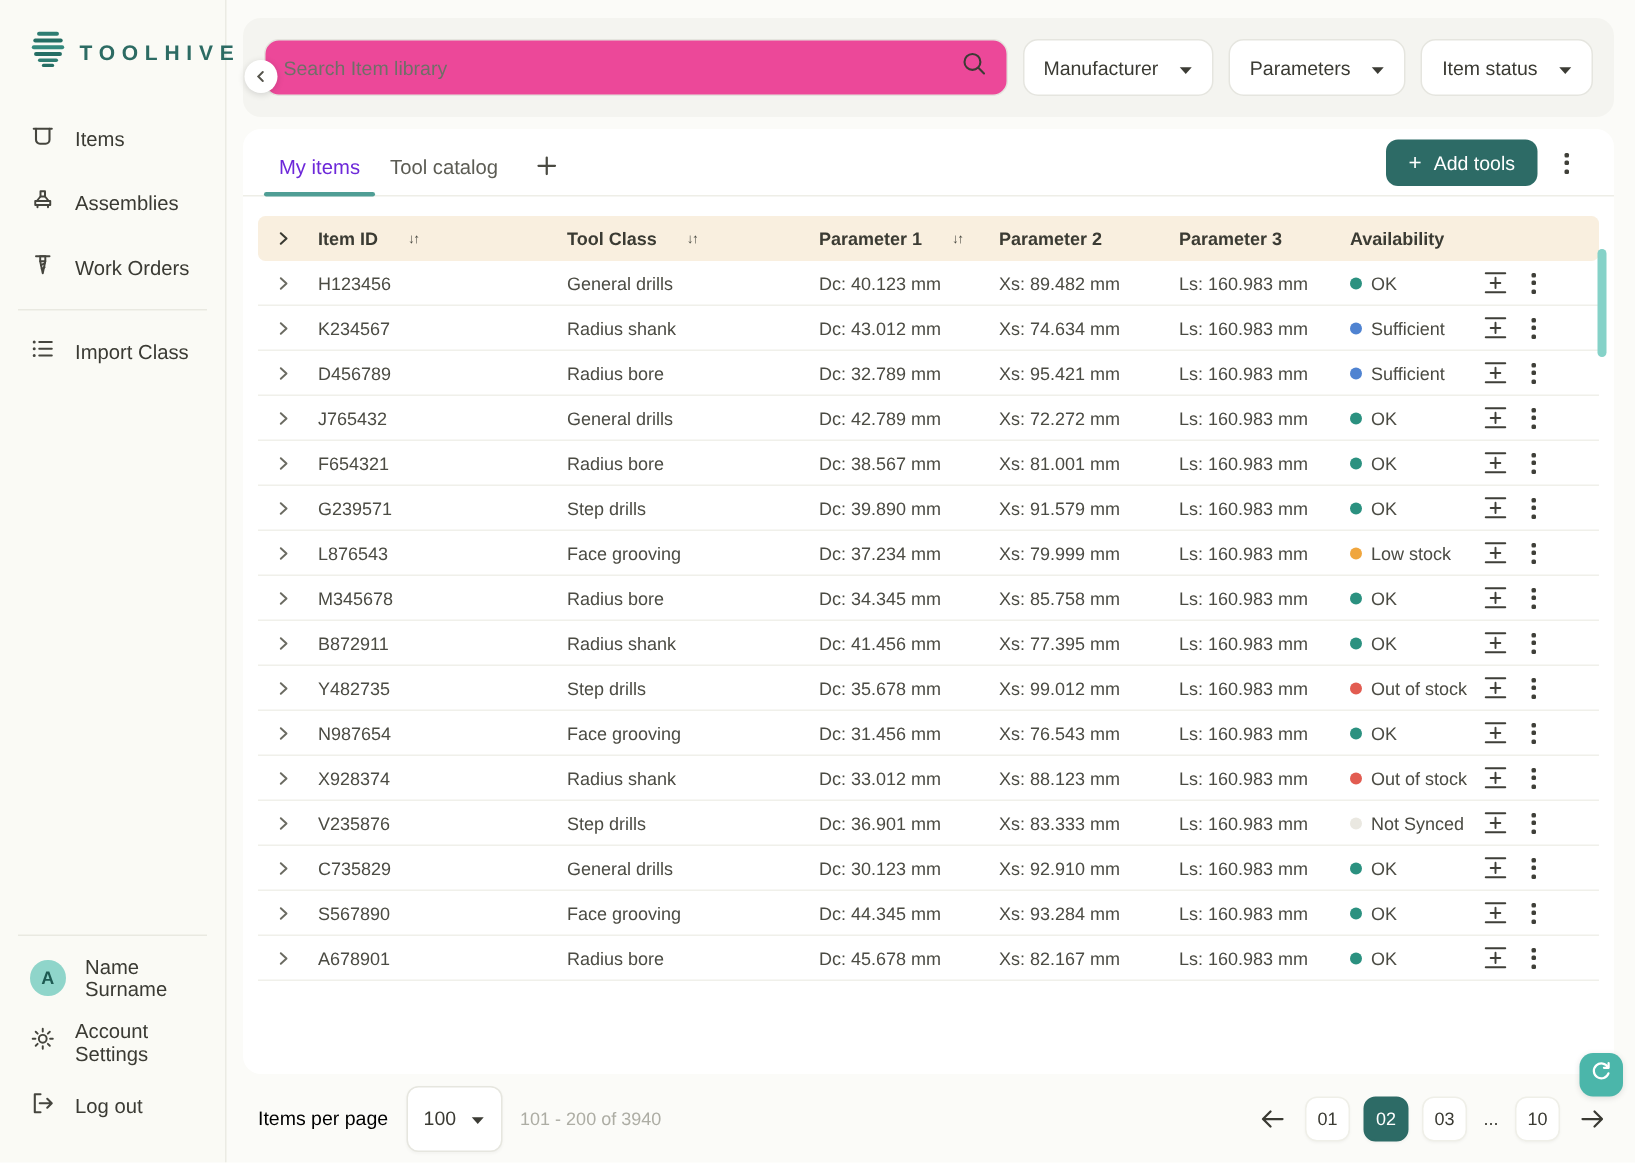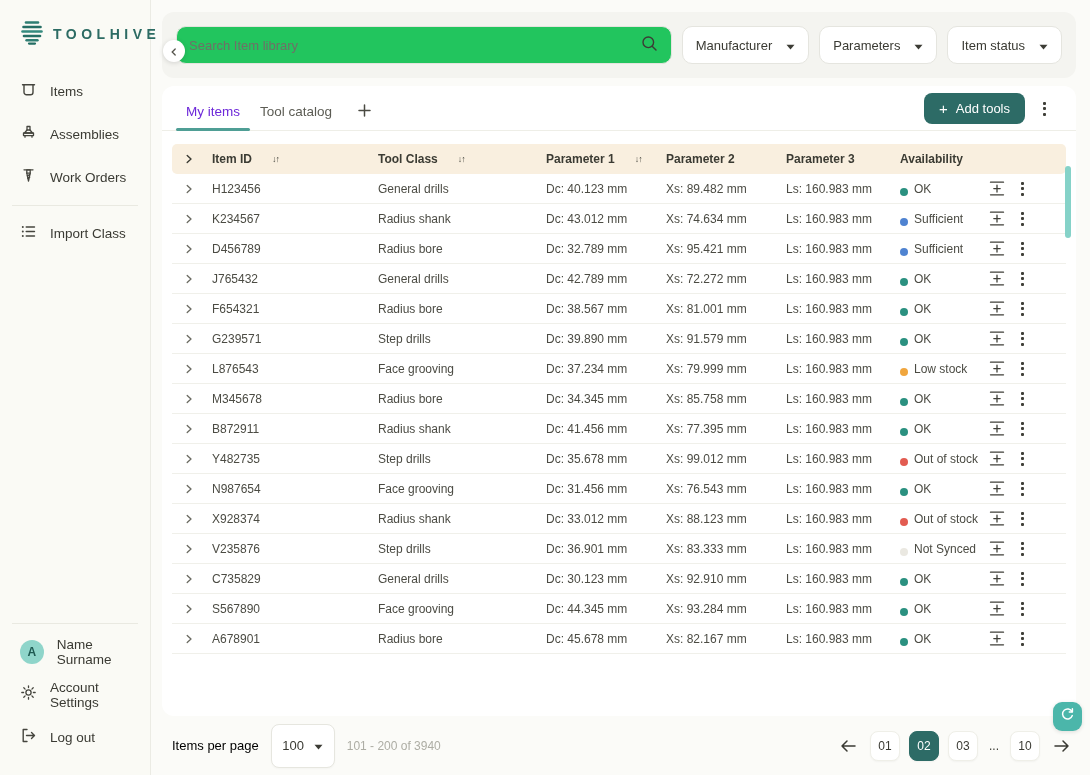--- a/index.html
+++ b/index.html
@@ -28,21 +28,21 @@
     background:#ffffff; box-shadow:0 1px 5px rgba(0,0,0,.14); display:flex; align-items:center;
     justify-content:center; z-index:5; cursor:pointer;
   }
   
   .main { flex:1; display:flex; flex-direction:column; padding:12px 14px 0 11px; position:relative; }
   .filter-card {
     background:#f4f4f0; border-radius:12px; height:66px; display:flex; align-items:center;
     gap:10px; padding:0 14px; flex-shrink:0;
   }
   .search-box {
-    flex:1; height:38px; background:#22c55e; border:1px solid #e4e4de; border-radius:10px;
+    flex:1; height:38px; background:#ec4899; border:1px solid #e4e4de; border-radius:10px;
     display:flex; align-items:center; padding:0 12px;
   }
   .search-box input {
     flex:1; border:none; outline:none; background:transparent; font-size:13px;
     font-family:inherit; color:#3c3c35;
   }
   .search-box input::placeholder { color:#6f6f67; }
   .filter-btn {
     height:38px; background:#ffffff; border:1px solid #e5e5df; border-radius:10px;
     display:flex; align-items:center; gap:14px; padding:0 13px; font-size:13px; color:#3a3a33;
@@ -71,21 +71,21 @@
     display:grid;
     grid-template-columns:34px 166px 168px 120px 120px 114px 88px 30px 20px;
     align-items:center;
   }
   .thead { background:#f9efdf; border-radius:5px; height:30px; font-size:12px; font-weight:700; color:#3b3b33; }
   .hcell { display:flex; align-items:center; gap:20px; padding-left:6px; }
   .sort { font-style:normal; font-size:9px; letter-spacing:-1px; color:#4a4a42; }
   .trow { height:30px; border-bottom:1px solid #f0f0ea; font-size:12px; color:#4b4b43; }
   .cell { padding-left:6px; white-space:nowrap; overflow:hidden; }
   .chev-cell { display:flex; justify-content:center; padding-left:0; cursor:pointer; }
-  .status-cell { display:flex; align-items:flex-end; gap:6px; padding-left:6px; }
+  .status-cell { display:flex; align-items:center; gap:6px; padding-left:6px; }
   .dot { width:8px; height:8px; border-radius:50%; flex-shrink:0; display:inline-block; }
   .icon-btn { display:flex; justify-content:center; cursor:pointer; padding-left:0; }
   .scroll-thumb { position:absolute; right:5px; top:80px; width:6px; height:72px; background:#85d2c8; border-radius:3px; cursor:grab; }
   
   .pagination-row { height:59px; display:flex; align-items:center; justify-content:space-between; padding:0 2px 0 10px; flex-shrink:0; }
   .pp-left { display:flex; align-items:center; gap:12px; }
   .pp-label { font-size:13px; color:#000000; }
   .pp-select {
     height:44px; min-width:64px; background:#fff; border:1px solid #e6e6df; border-radius:8px;
     display:flex; align-items:center; justify-content:center; gap:10px; font-size:13px; color:#3a3a33;

